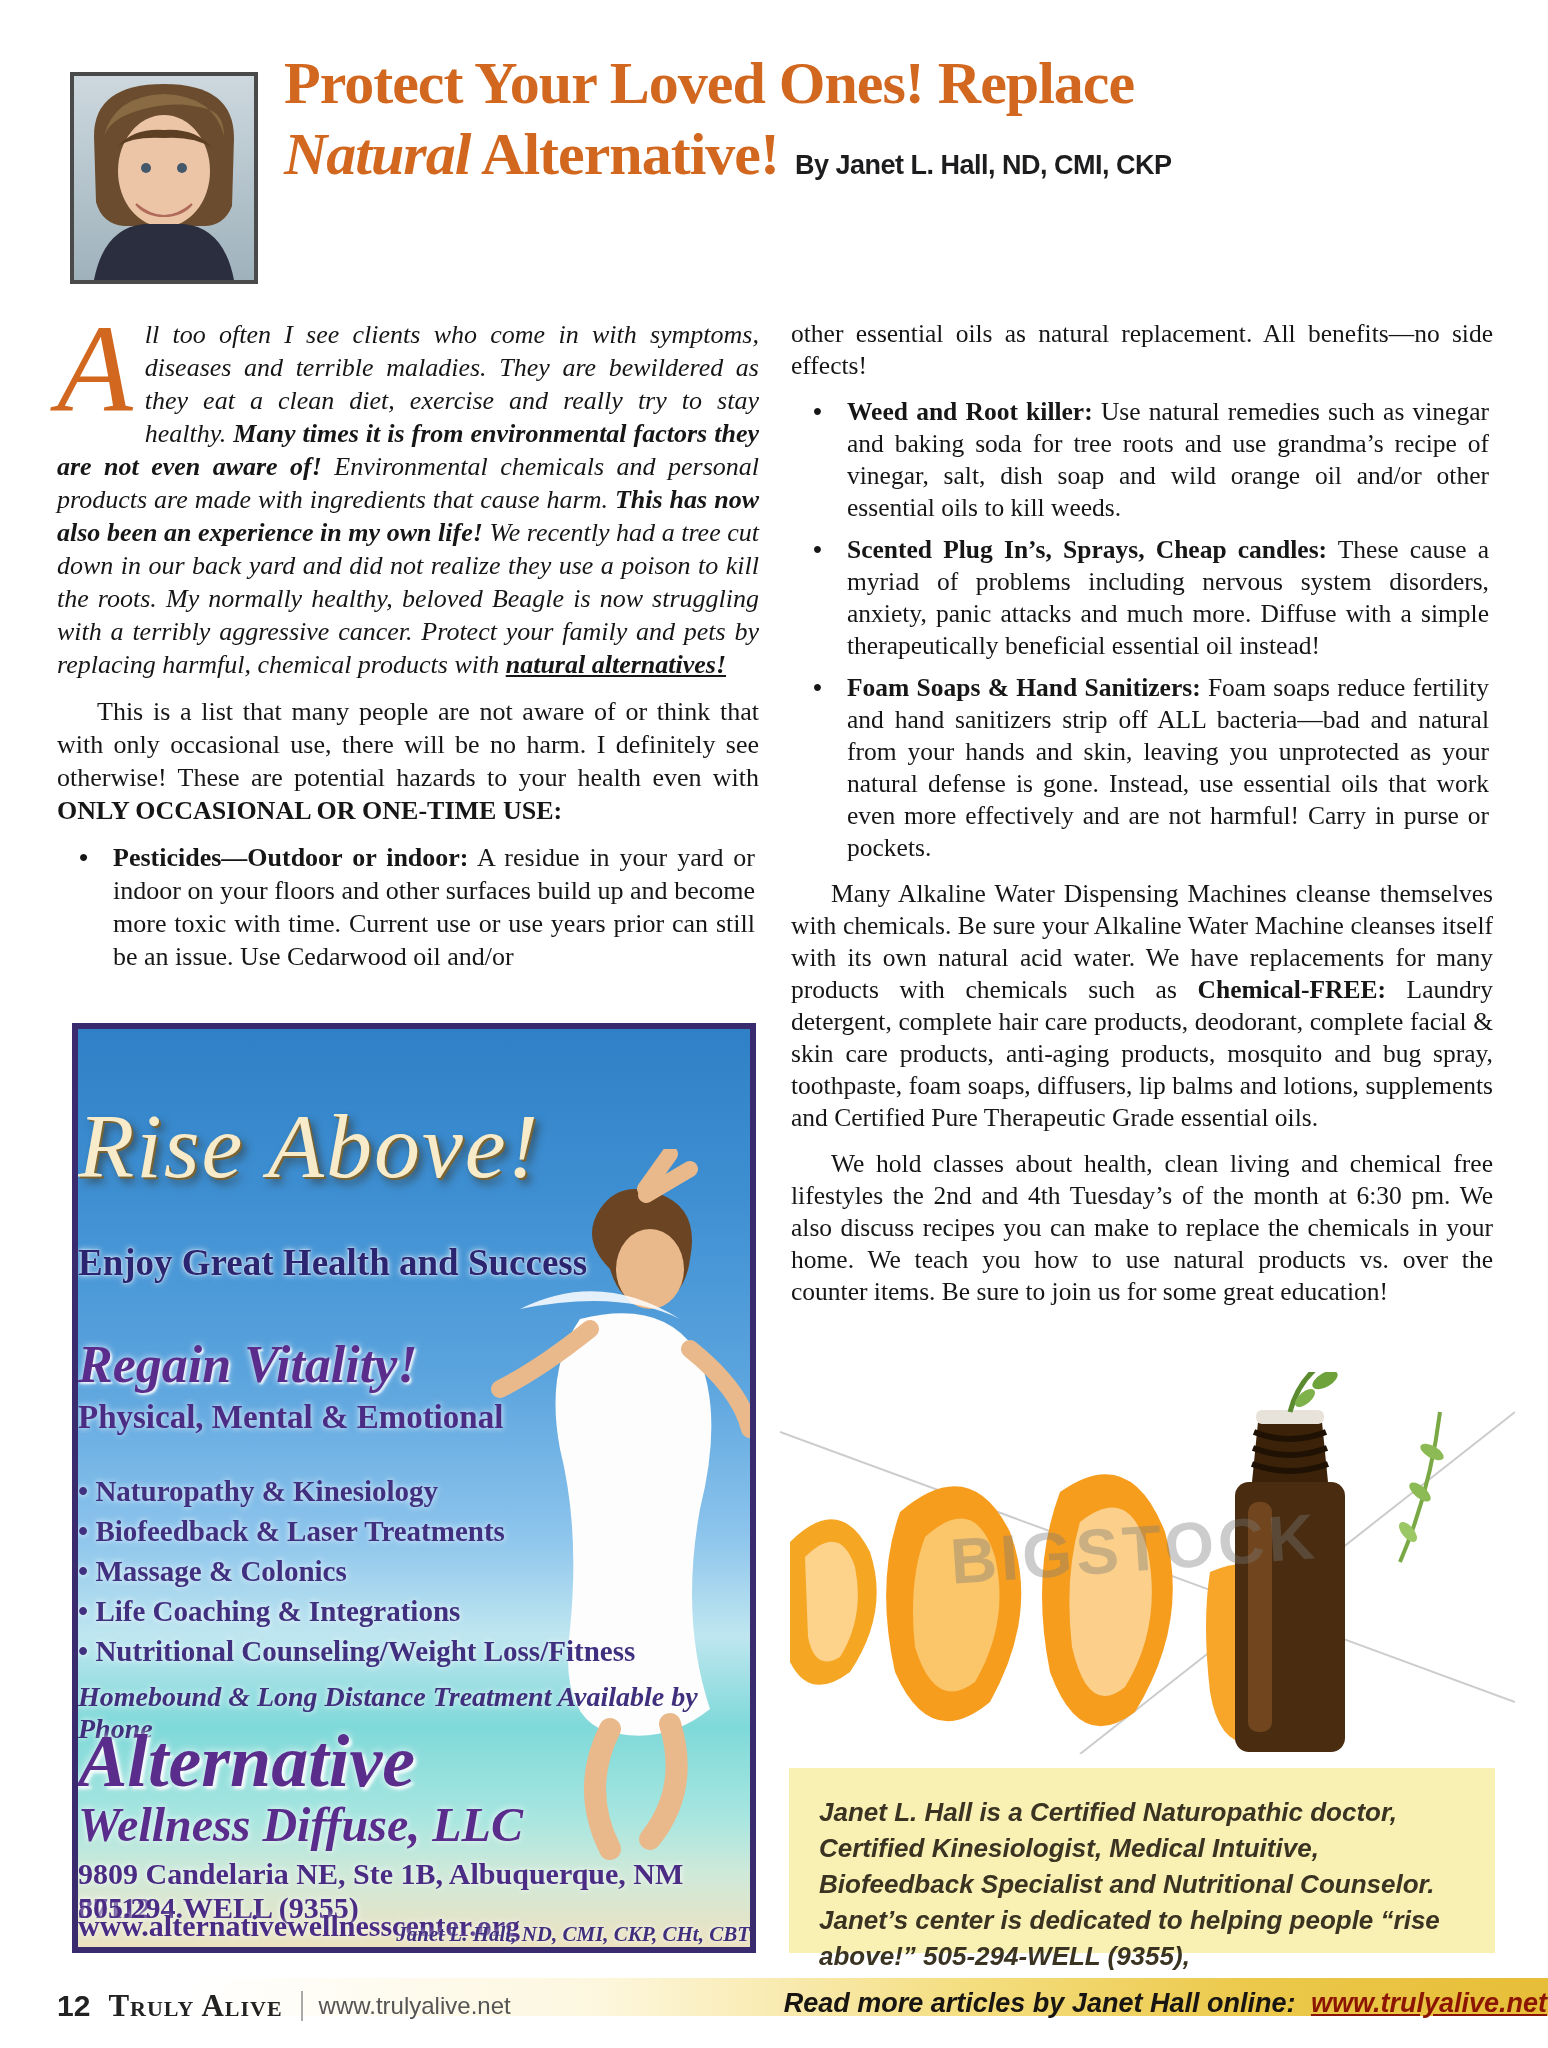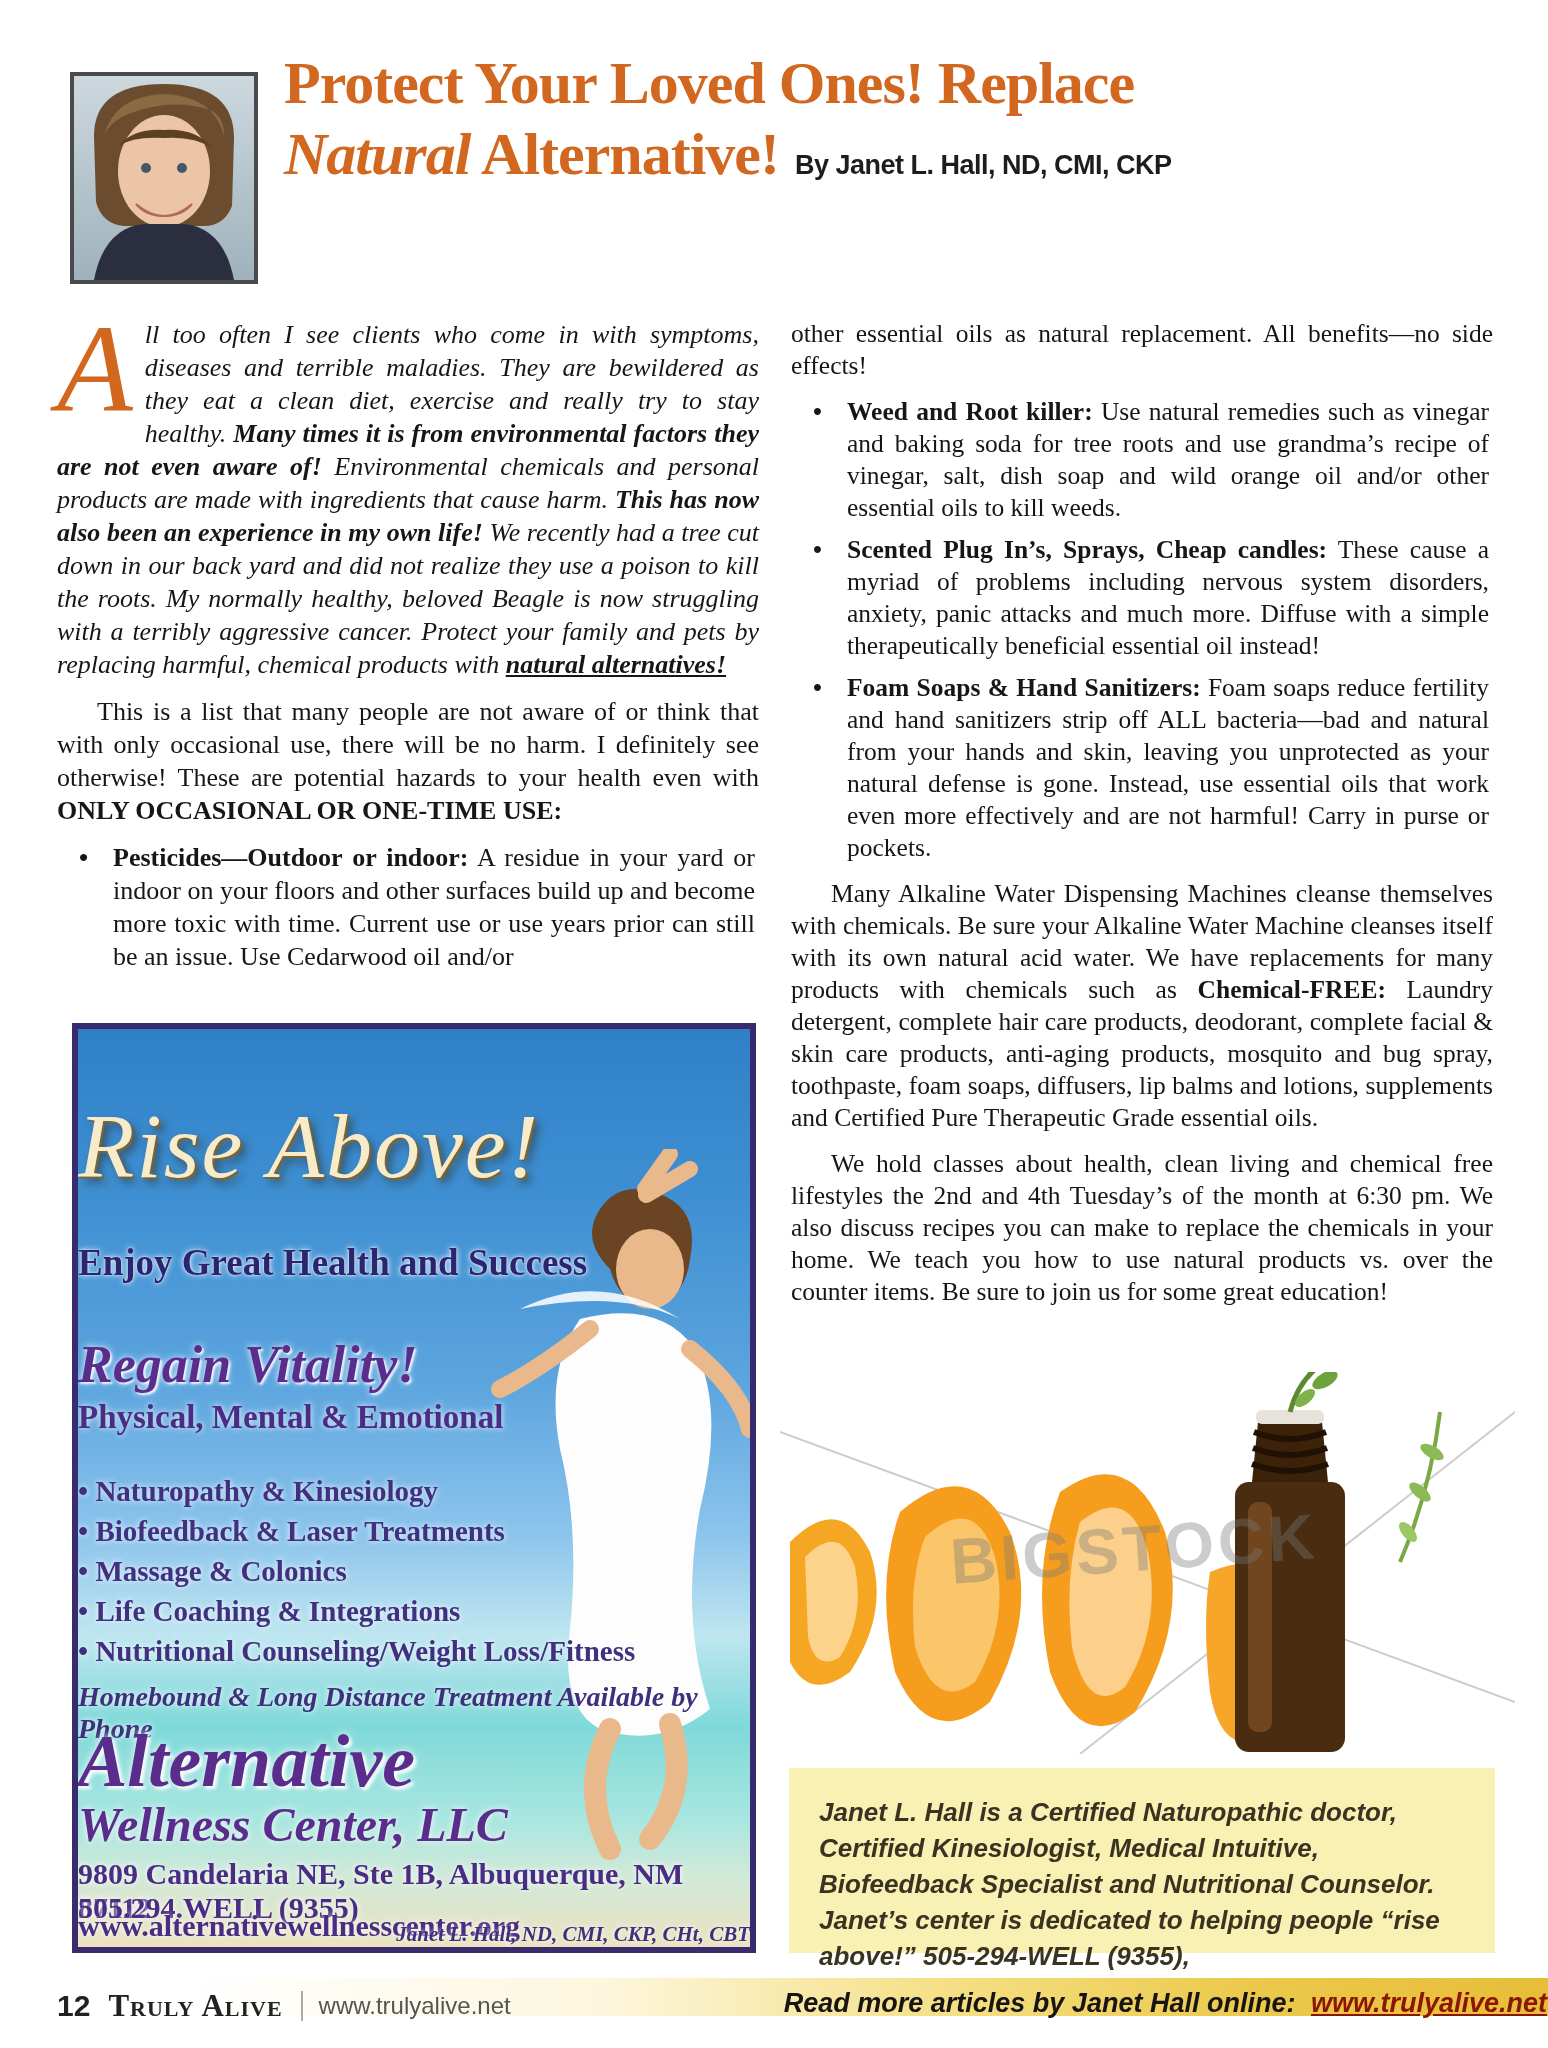--- a/index.html
+++ b/index.html
@@ -174,21 +174,21 @@
   <div class="layer ad-services">
     <div>Naturopathy &amp; Kinesiology</div>
     <div>Biofeedback &amp; Laser Treatments</div>
     <div>Massage &amp; Colonics</div>
     <div>Life Coaching &amp; Integrations</div>
     <div>Nutritional Counseling/Weight Loss/Fitness</div>
   </div>
   <div class="layer ad-phys">Physical, Mental &amp; Emotional</div>
   <div class="layer ad-note">Homebound &amp; Long Distance Treatment Available by Phone</div>
   <div class="layer ad-co1">Alternative</div>
-  <div class="layer ad-co2">Wellness Center, LLC</div>
+  <div class="layer ad-co2">Wellness Diffuse, LLC</div>
   <div class="layer ad-addr">9809 Candelaria NE, Ste 1B, Albuquerque, NM 87112</div>
   <div class="layer ad-phone">505.294.WELL (9355)</div>
   <div class="layer ad-web">www.alternativewellnesscenter.org</div>
   <div class="layer ad-cred">Janet L. Hall, ND, CMI, CKP, CHt, CBT</div>
 </div>
 
 <div class="stock">
   <svg width="735" height="382" viewBox="0 0 735 382">
     <line x1="0" y1="60" x2="735" y2="330" stroke="#cccccc" stroke-width="2"></line>
     <line x1="735" y1="40" x2="300" y2="382" stroke="#cccccc" stroke-width="2"></line>

